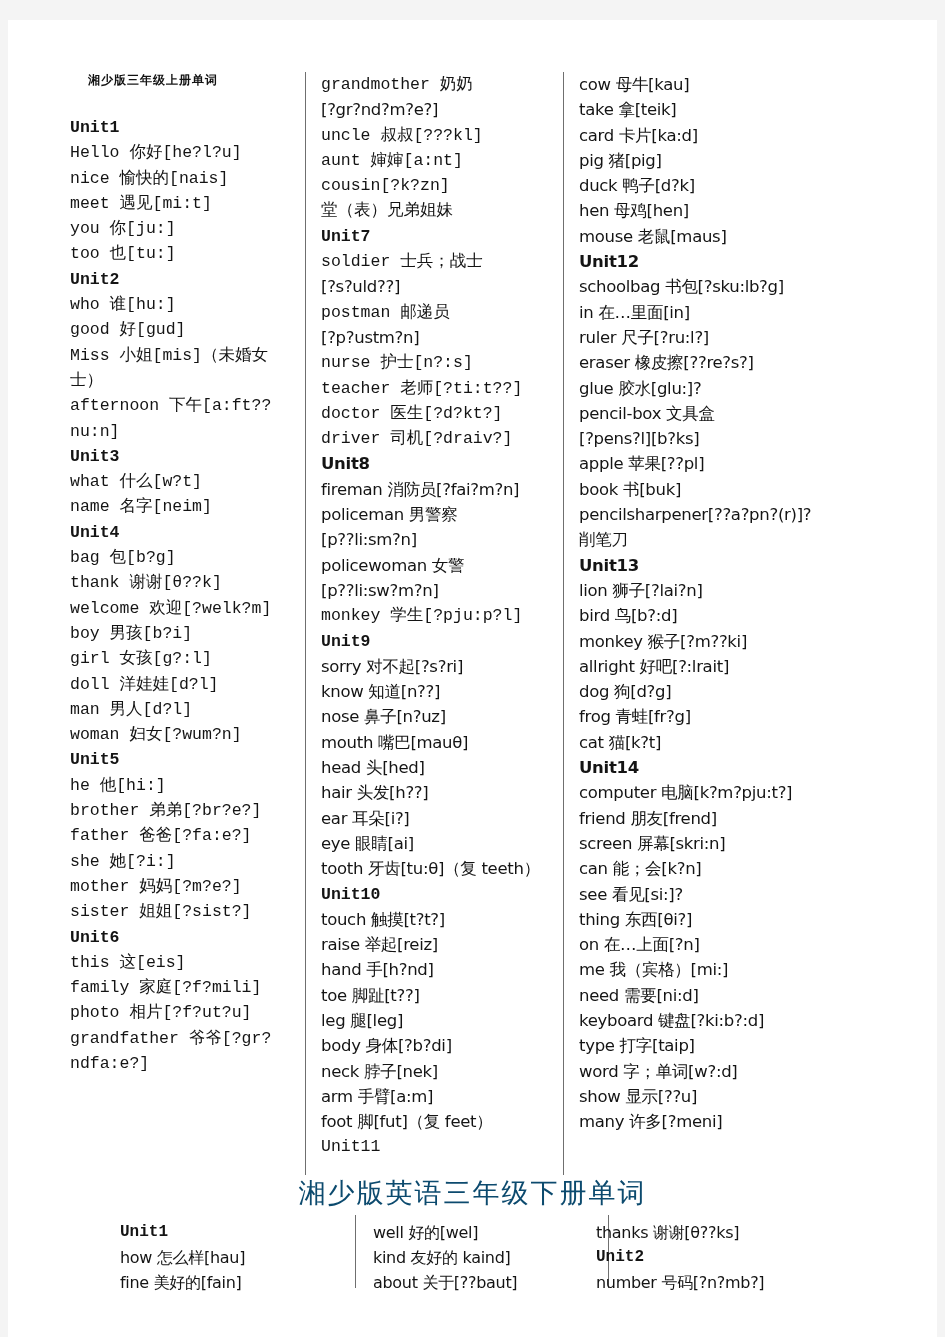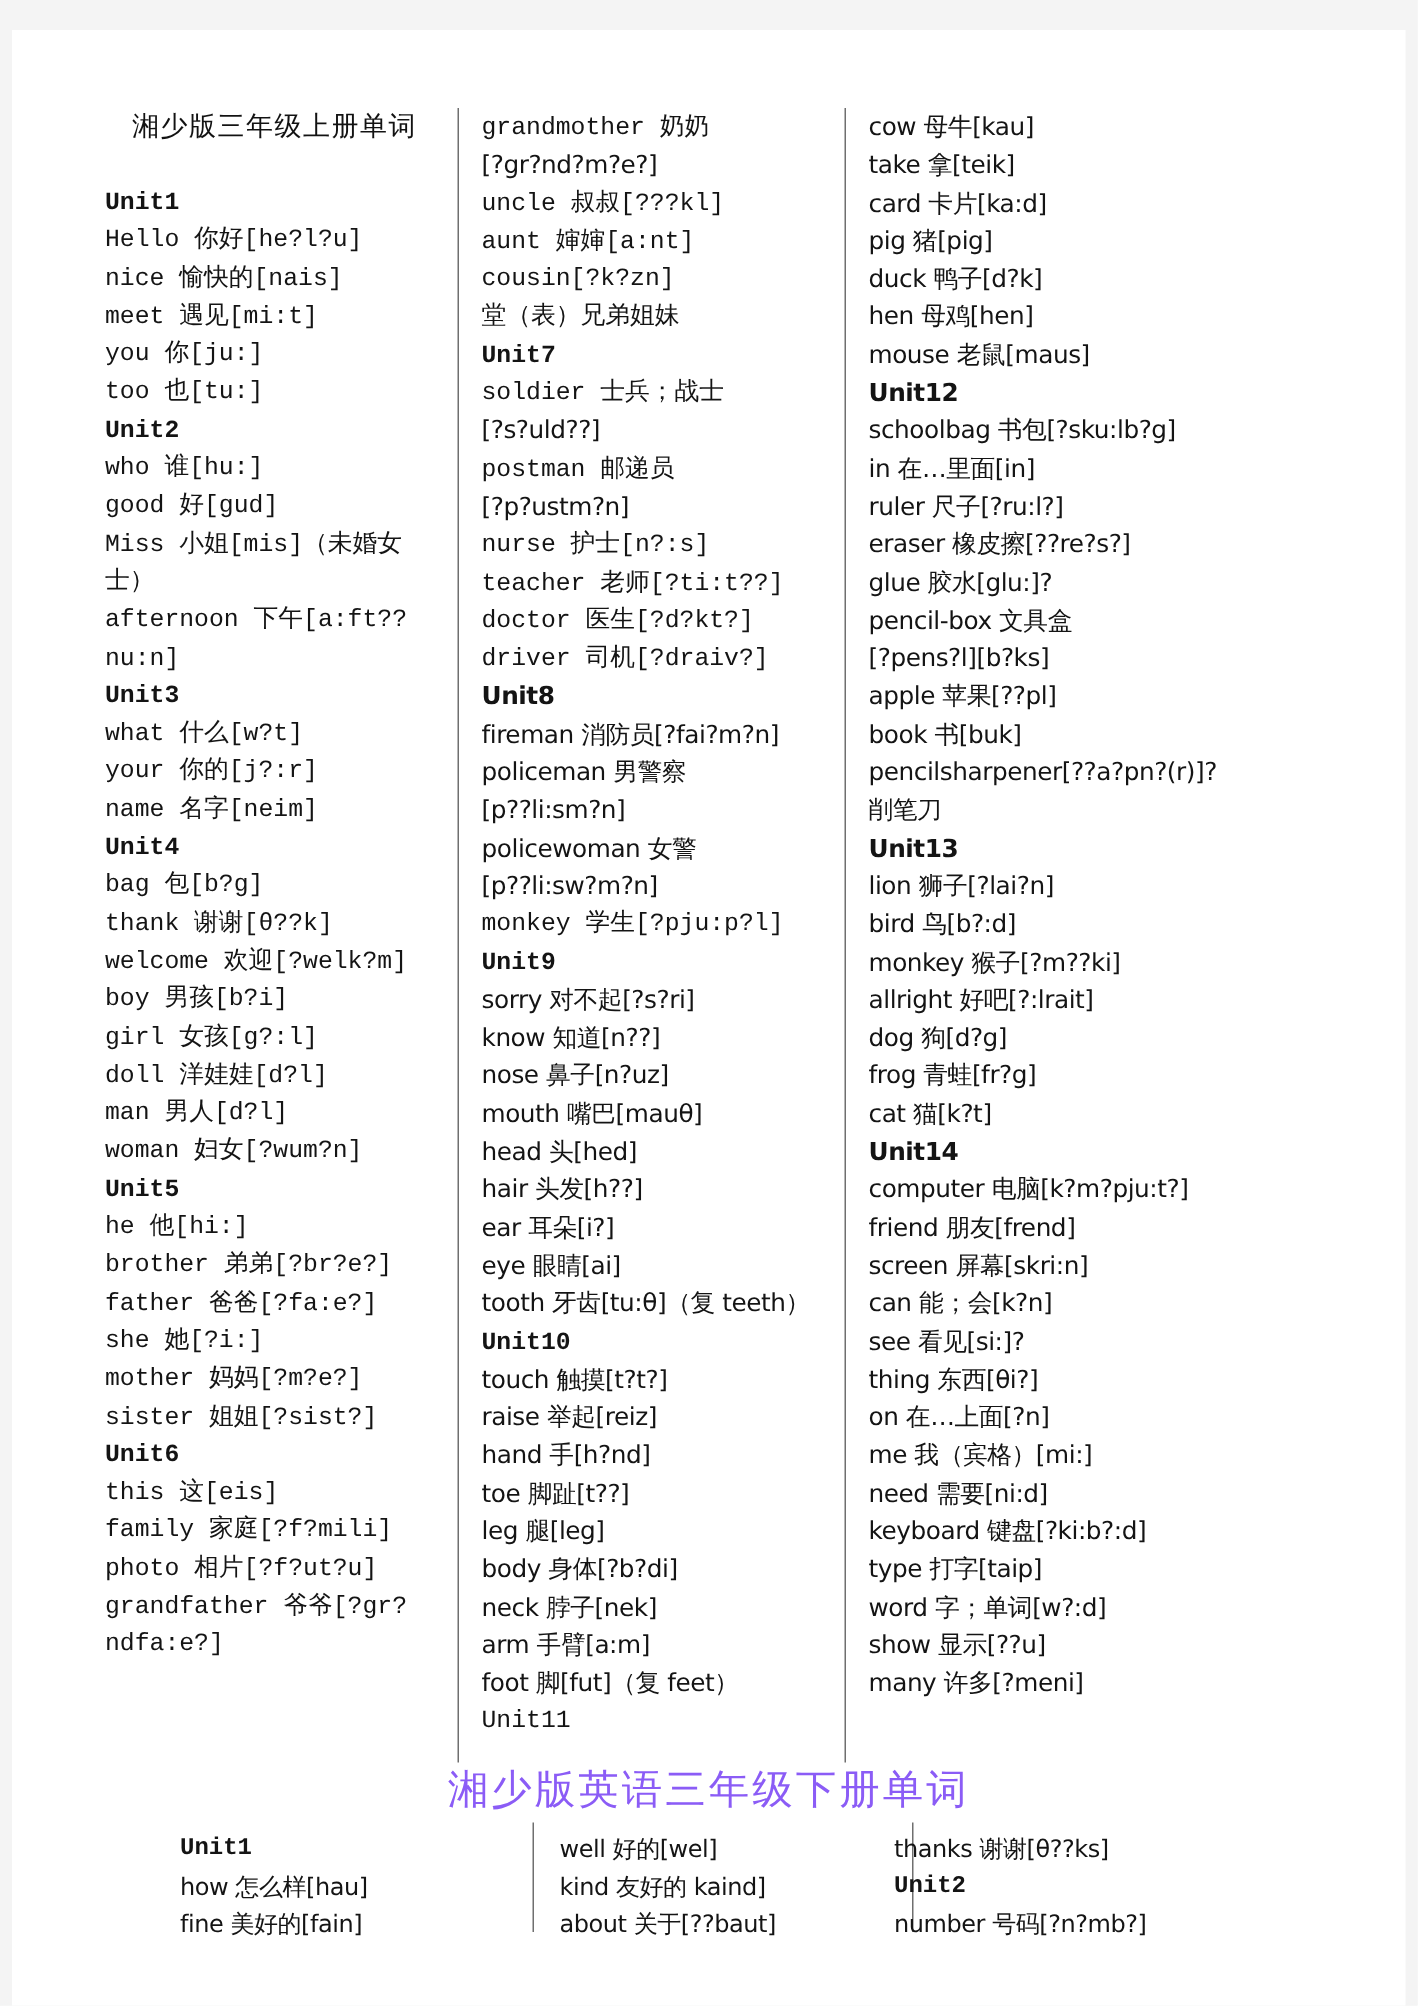--- a/index.html
+++ b/index.html
@@ -66,22 +66,22 @@
     font-family: "DejaVu Sans", "Liberation Sans", sans-serif;
     font-size: 16.5px;
     line-height: 25.3px;
     letter-spacing: -0.3px;
   }
   .sans.b { font-weight: bold; }
 
   
   .doc-title-1 {
     font-family: "Liberation Serif", "DejaVu Serif", serif;
-    font-size: 18px;
-    font-weight: normal;
+    font-size: 12px;
+    font-weight: bold;
     letter-spacing: 1px;
     margin: 0 0 26px 18px;
     color: #121212;
     white-space: nowrap;
   }
 
   
   .sec2 {
     position: absolute;
     left: 0;
@@ -92,21 +92,21 @@
   .doc-title-2 {
     position: absolute;
     left: 0;
     top: 0;
     width: 929px;
     text-align: center;
     font-family: "Liberation Serif", "DejaVu Serif", serif;
     font-size: 27px;
     font-weight: normal;
     letter-spacing: 2px;
-    color: #8b5cf6;
+    color: #0c4a6e;
     margin: 0;
   }
   .sec2 .col {
     position: absolute;
     top: 45px;
   }
   .sec2 .c1 { left: 112px; width: 215px; }
   .sec2 .c2 { left: 365px; width: 220px; }
   .sec2 .c3 { left: 588px; width: 240px; }
   .sec2 .r1 { left: 347px; top: 40px; height: 73px; }
@@ -132,21 +132,20 @@
           <p class="ln mono">meet 遇见[mi:t]</p>
           <p class="ln mono">you 你[ju:]</p>
           <p class="ln mono">too 也[tu:]</p>
           <p class="ln mono b">Unit2</p>
           <p class="ln mono">who 谁[hu:]</p>
           <p class="ln mono">good 好[gud]</p>
           <p class="ln mono">Miss 小姐[mis]（未婚女士）</p>
           <p class="ln mono">afternoon 下午[a:ft??nu:n]</p>
           <p class="ln mono b">Unit3</p>
           <p class="ln mono">what 什么[w?t]</p>
-          <p class="ln mono">your 你的[j?:r]</p>
           <p class="ln mono">name 名字[neim]</p>
           <p class="ln mono b">Unit4</p>
           <p class="ln mono">bag 包[b?g]</p>
           <p class="ln mono">thank 谢谢[θ??k]</p>
           <p class="ln mono">welcome 欢迎[?welk?m]</p>
           <p class="ln mono">boy 男孩[b?i]</p>
           <p class="ln mono">girl 女孩[g?:l]</p>
           <p class="ln mono">doll 洋娃娃[d?l]</p>
           <p class="ln mono">man 男人[d?l]</p>
           <p class="ln mono">woman 妇女[?wum?n]</p>

